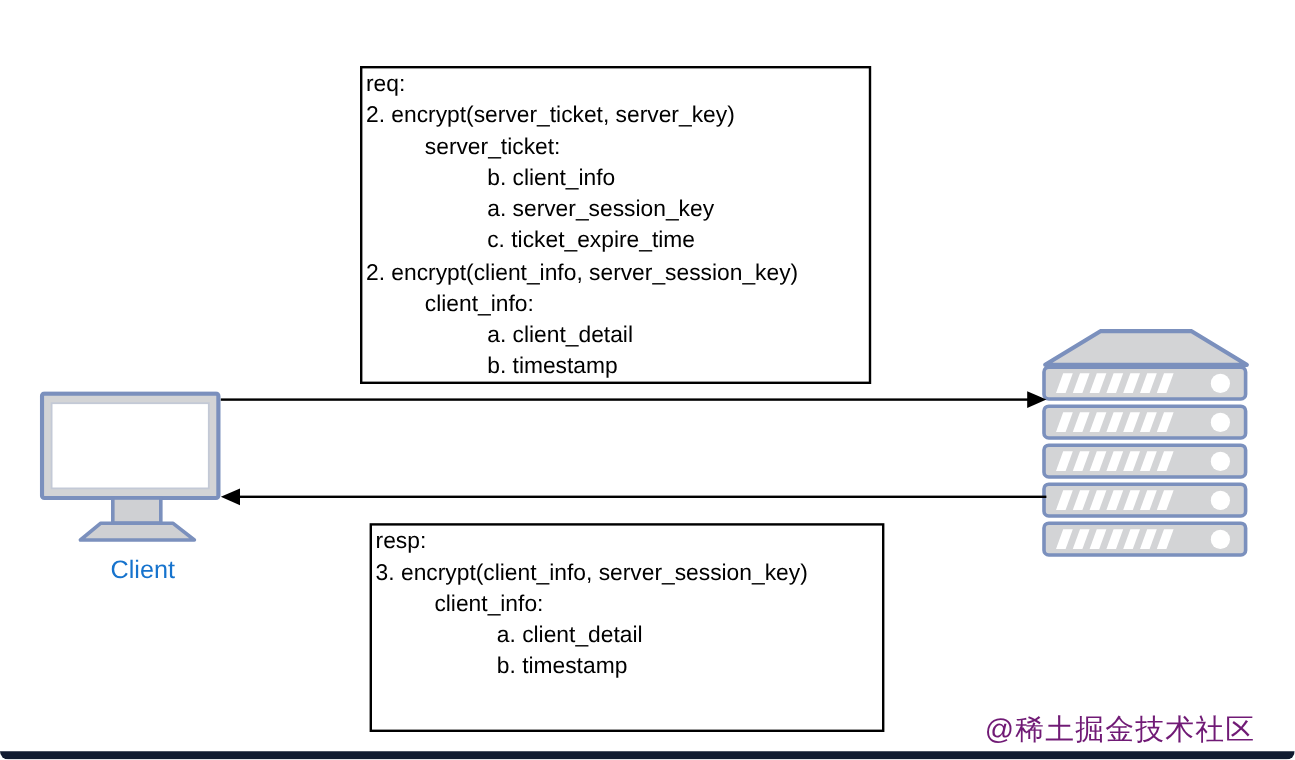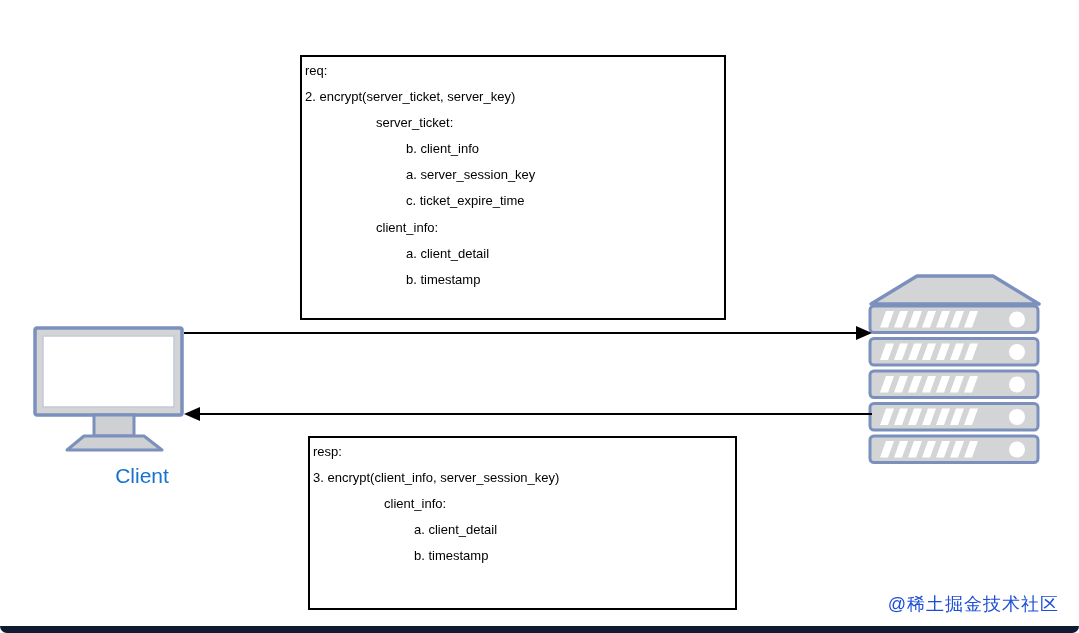--- a/index.html
+++ b/index.html
@@ -12,43 +12,43 @@
     overflow: hidden;
   }
 
   
   .textbox {
     position: absolute;
     box-sizing: border-box;
     border: 2px solid #000000;
     background: #ffffff;
     padding: 1px 3px;
-    font-size: 13px;
+    font-size: 19px;
     line-height: 26.1px;
     color: #000000;
     white-space: nowrap;
   }
   #req-box  { left: 300px; top: 55px;  width: 426px; height: 265px; }
   #resp-box { left: 308px; top: 436px; width: 429px; height: 174px; }
   .ind-0 { margin-left: 0; }
-  .ind-1 { margin-left: 71px; }
+  .ind-1 { margin-left: 49px; }
   .ind-2 { margin-left: 101px; }
 
   
   .node-icon { position: absolute; }
   #client-icon { left: 33px;  top: 326px; }
   #server-icon { left: 868px; top: 273px; }
   .node-label {
     position: absolute;
     width: 130px;
     text-align: center;
     font-size: 21px;
     color: #1673cd;
   }
-  #client-label { left: 77px;  top: 464px; text-align: center; }
+  #client-label { left: 54px;  top: 464px; text-align: center; }
   #server-label { left: 906px; top: 476px; }
 
   
   .arrow-line {
     position: absolute;
     height: 2px;
     background: #000000;
   }
   #req-arrow-line  { left: 184px; top: 332px; width: 674px; }
   #resp-arrow-line { left: 198px; top: 413px; width: 674px; }
@@ -63,23 +63,23 @@
     border-left: 16px solid #000000;
   }
   #resp-arrow-head {
     left: 184px; top: 407px;
     border-right: 16px solid #000000;
   }
 
   
   #watermark {
     position: absolute;
-    right: 20px; top: 592px;
-    font-size: 18px;
-    color: #1d4ed8;
+    right: 33px; top: 592px;
+    font-size: 24px;
+    color: #701a75;
     letter-spacing: 1px;
   }
   #bottom-bar {
     position: absolute;
     left: 0; bottom: 0;
     width: 100%; height: 7px;
     background: #101b30;
     border-radius: 0 0 10px 10px;
   }
 </style>
@@ -88,20 +88,21 @@
 
 <div id="canvas">
 
   <div class="textbox" id="req-box">
     <div class="ind-0">req:</div>
     <div class="ind-0">2. encrypt(server_ticket, server_key)</div>
     <div class="ind-1">server_ticket:</div>
     <div class="ind-2">b. client_info</div>
     <div class="ind-2">a. server_session_key</div>
     <div class="ind-2">c. ticket_expire_time</div>
+    <div class="ind-0">2. encrypt(client_info, server_session_key)</div>
     <div class="ind-1">client_info:</div>
     <div class="ind-2">a. client_detail</div>
     <div class="ind-2">b. timestamp</div>
   </div>
 
   <div class="textbox" id="resp-box">
     <div class="ind-0">resp:</div>
     <div class="ind-0">3. encrypt(client_info, server_session_key)</div>
     <div class="ind-1">client_info:</div>
     <div class="ind-2">a. client_detail</div>

